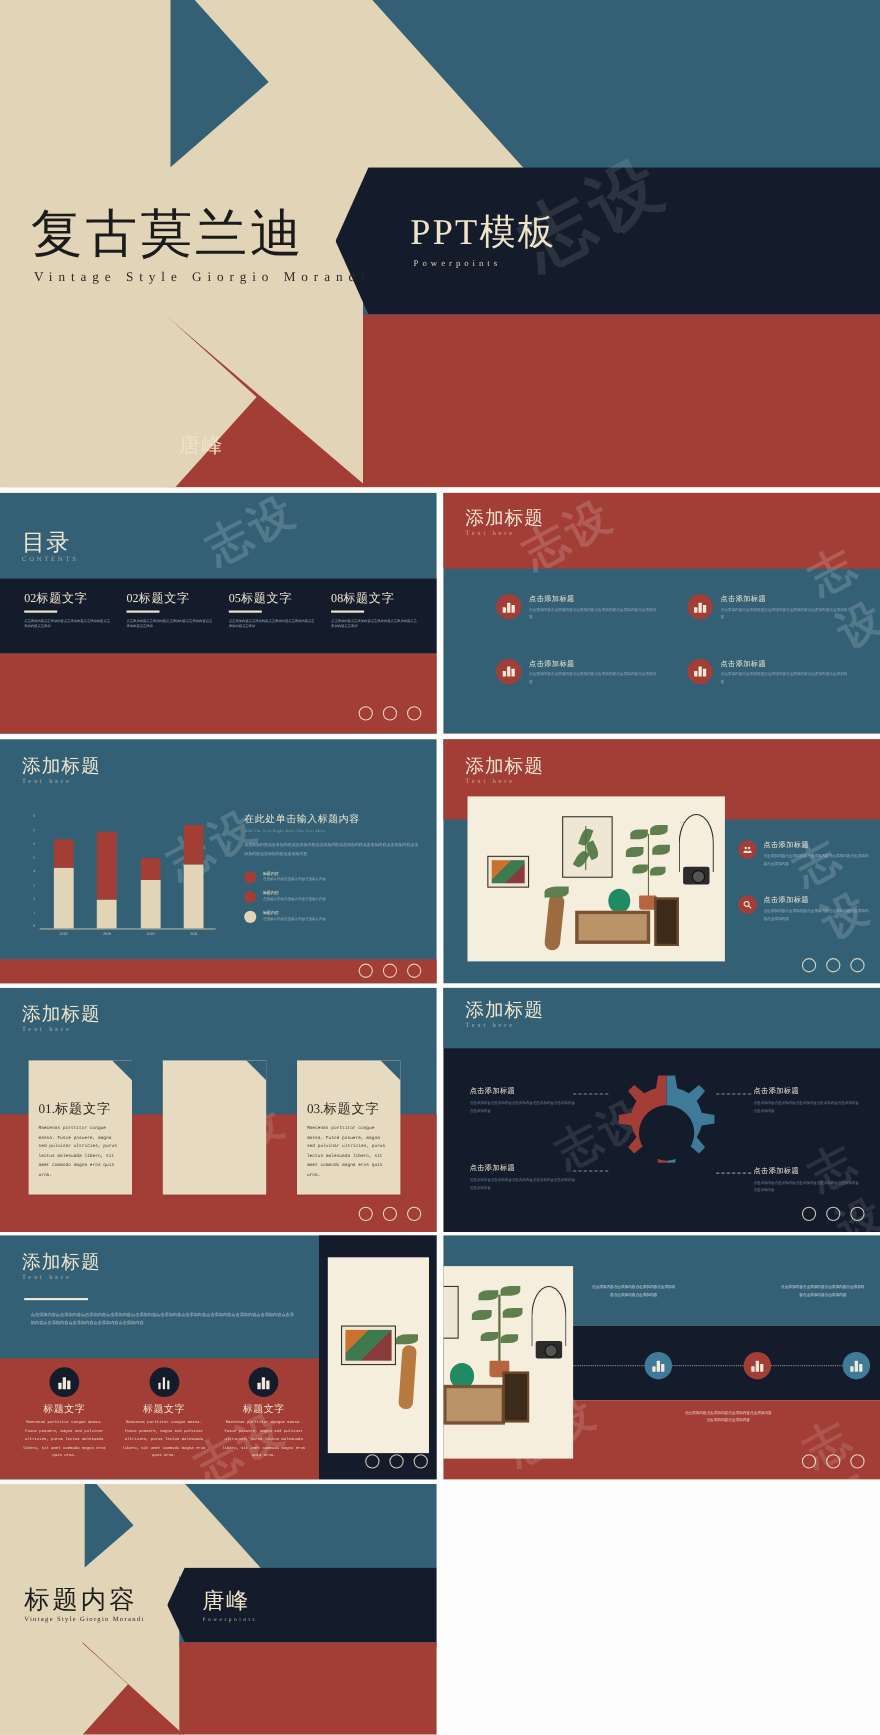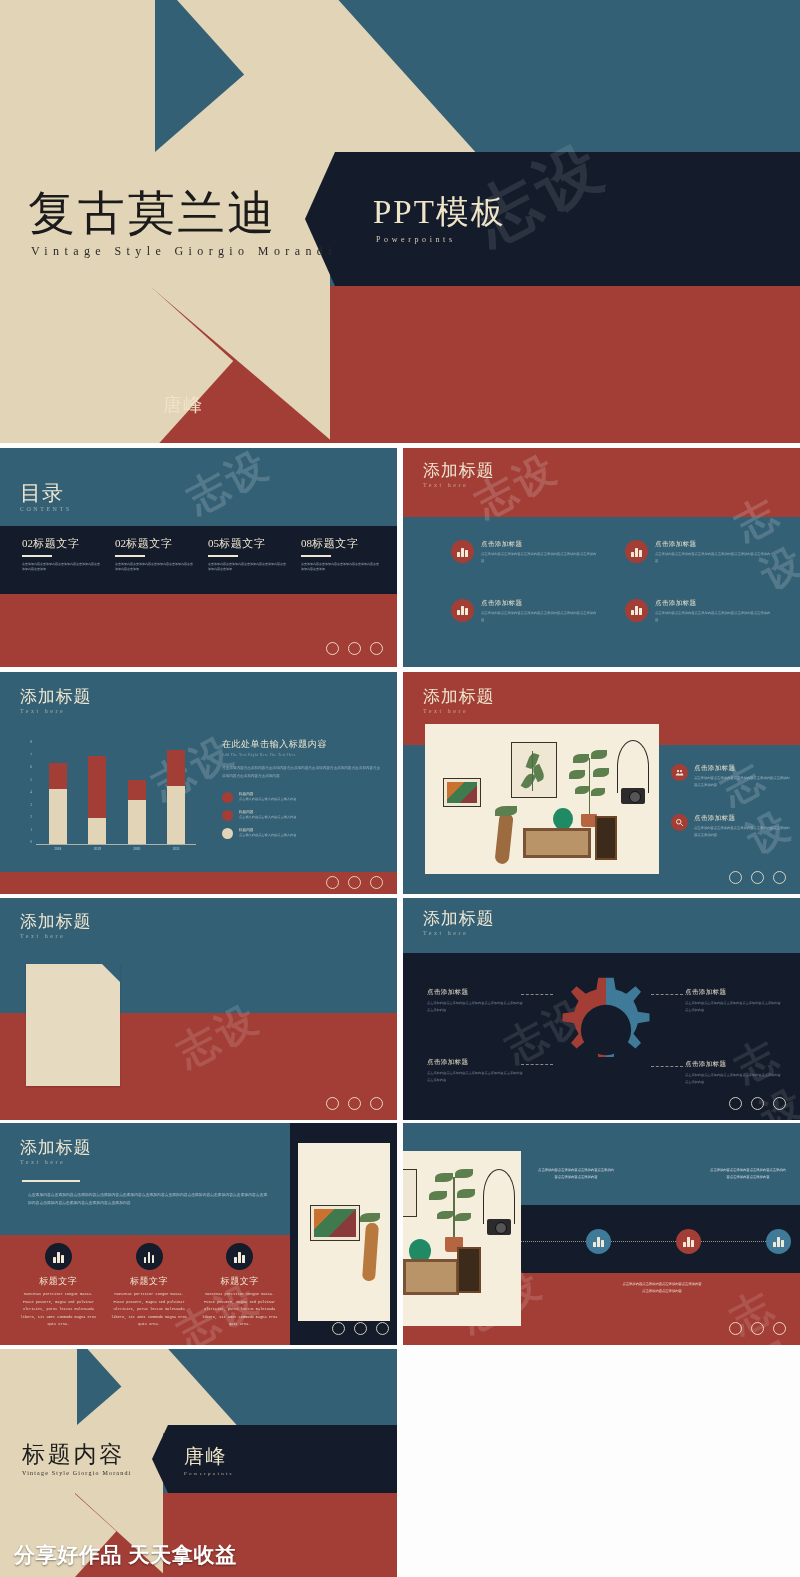--- a/index.html
+++ b/index.html
@@ -400,22 +400,40 @@
     <div class="bg-blue" style="position:absolute;inset:0;"></div>
     <div class="bg-red" style="position:absolute;left:0;top:115px;width:397px;height:107px;"></div>
     <div class="watermark" style="left:175px;top:110px;font-size:40px;color:rgba(255,255,255,.13);">志设</div>
 
     <div class="slide-title" style="left:20px;top:15px;">
       <div class="t1 h-cn">添加标题</div>
       <div class="t2 h-en">Text here</div>
     </div>
 
     <div style="position:absolute;left:26px;top:66px;display:flex;gap:28px;">
+      <div class="card" style="position:relative;width:94px;height:122px;padding:0;">
+        <div class="corner" style="border-top:18px solid #346075;border-left:18px solid transparent;"></div>
+        <div style="padding:36px 9px 0 9px;">
+          <div style="font-size:12px;color:#2d2a22;white-space:nowrap;">
+            <span class="h-en" style="letter-spacing:0;">01.</span><span class="h-cn">标题文字</span>
+          </div>
+          <div style="font-size:4.1px;line-height:2.1;color:#3f3a30;margin-top:5px;font-family:'Liberation Mono',monospace;">Maecenas porttitor congue massa. Fusce posuere, magna sed pulvinar ultricies, purus lectus malesuada libero, sit amet commodo magna eros quis urna.</div>
+        </div>
+      </div>
       <div class="card" style="position:relative;width:94px;height:122px;">
         <div class="corner" style="border-top:18px solid #346075;border-left:18px solid transparent;"></div>
+      </div>
+      <div class="card" style="position:relative;width:94px;height:122px;">
+        <div class="corner" style="border-top:18px solid #346075;border-left:18px solid transparent;"></div>
+        <div style="padding:36px 9px 0 9px;">
+          <div style="font-size:12px;color:#2d2a22;white-space:nowrap;">
+            <span class="h-en" style="letter-spacing:0;">03.</span><span class="h-cn">标题文字</span>
+          </div>
+          <div style="font-size:4.1px;line-height:2.1;color:#3f3a30;margin-top:5px;font-family:'Liberation Mono',monospace;">Maecenas porttitor congue massa. Fusce posuere, magna sed pulvinar ultricies, purus lectus malesuada libero, sit amet commodo magna eros quis urna.</div>
+        </div>
       </div>
     </div>
 
     <div class="dots on-red" style="right:14px;bottom:10px;">
       <i></i>
         <i></i>
         <i></i>
     </div>
   </div>
 
@@ -628,15 +646,14 @@
       <div class="h-cn" style="font-size:23px;color:#1b1b1b;line-height:1;letter-spacing:.12em;">标题内容</div>
       <div class="h-en" style="font-size:6px;color:#2a2a2a;margin-top:4px;letter-spacing:.2em;">Vintage Style Giorgio Morandi</div>
     </div>
 
     <div style="position:absolute;left:184px;top:97px;">
       <div class="h-cn" style="font-size:20px;color:#EFE3C8;line-height:1;letter-spacing:.08em;">唐峰</div>
       <div class="h-en" style="font-size:5px;color:#bfb094;margin-top:5px;">Powerpoints</div>
     </div>
   </div>
 
-  <div class="promo">分享好作品 天天拿收益</div>
 
 </div>
 
 </body></html>

